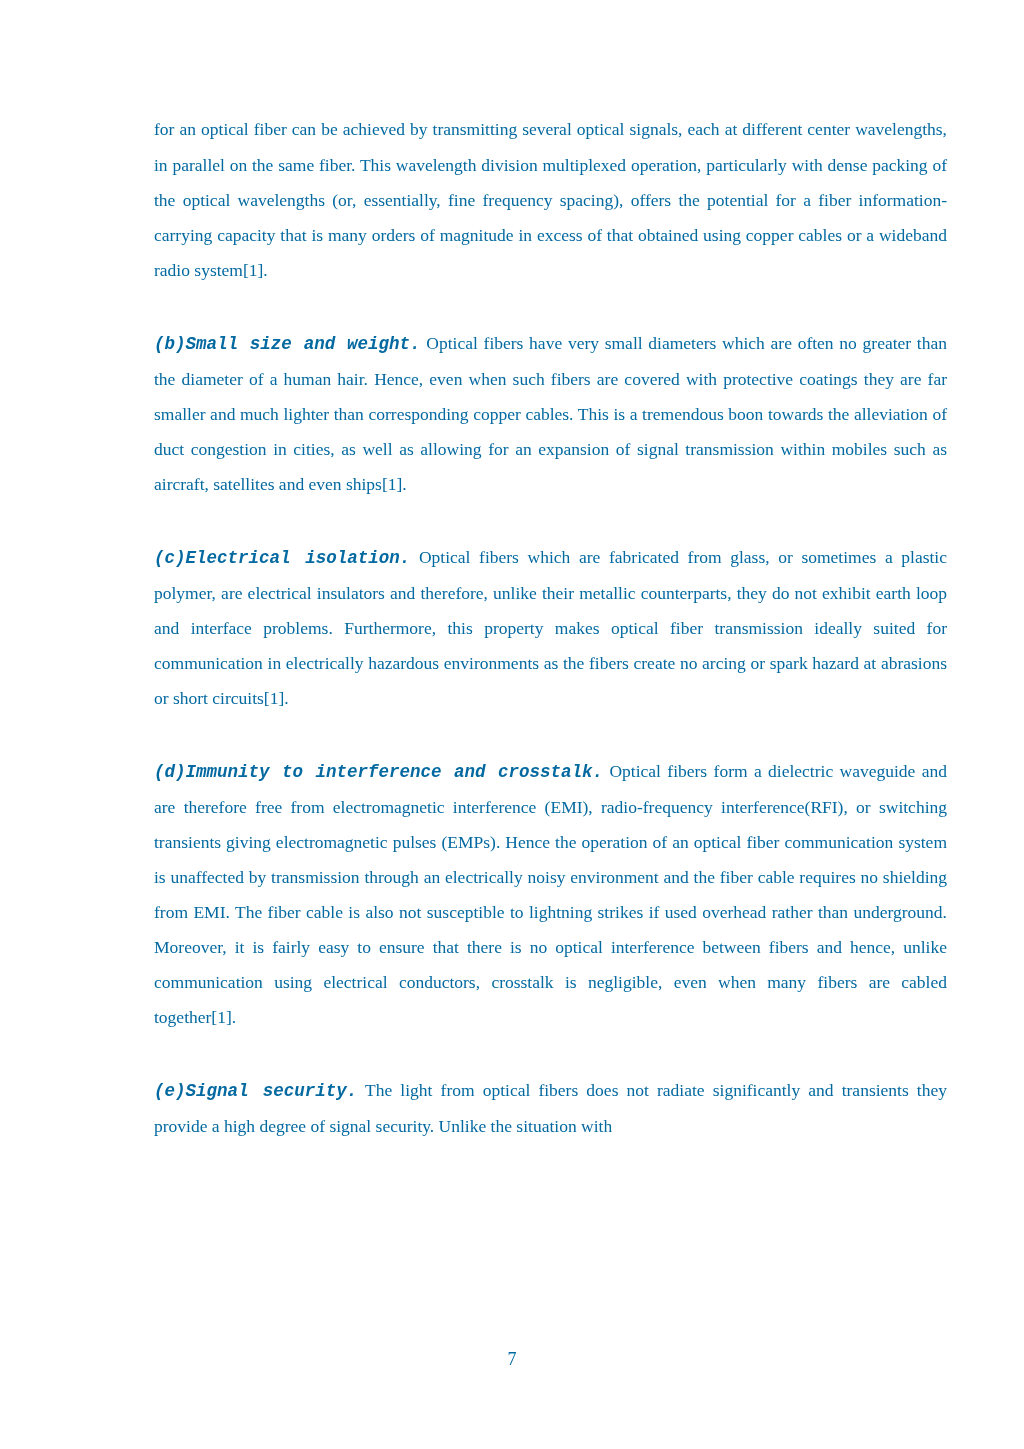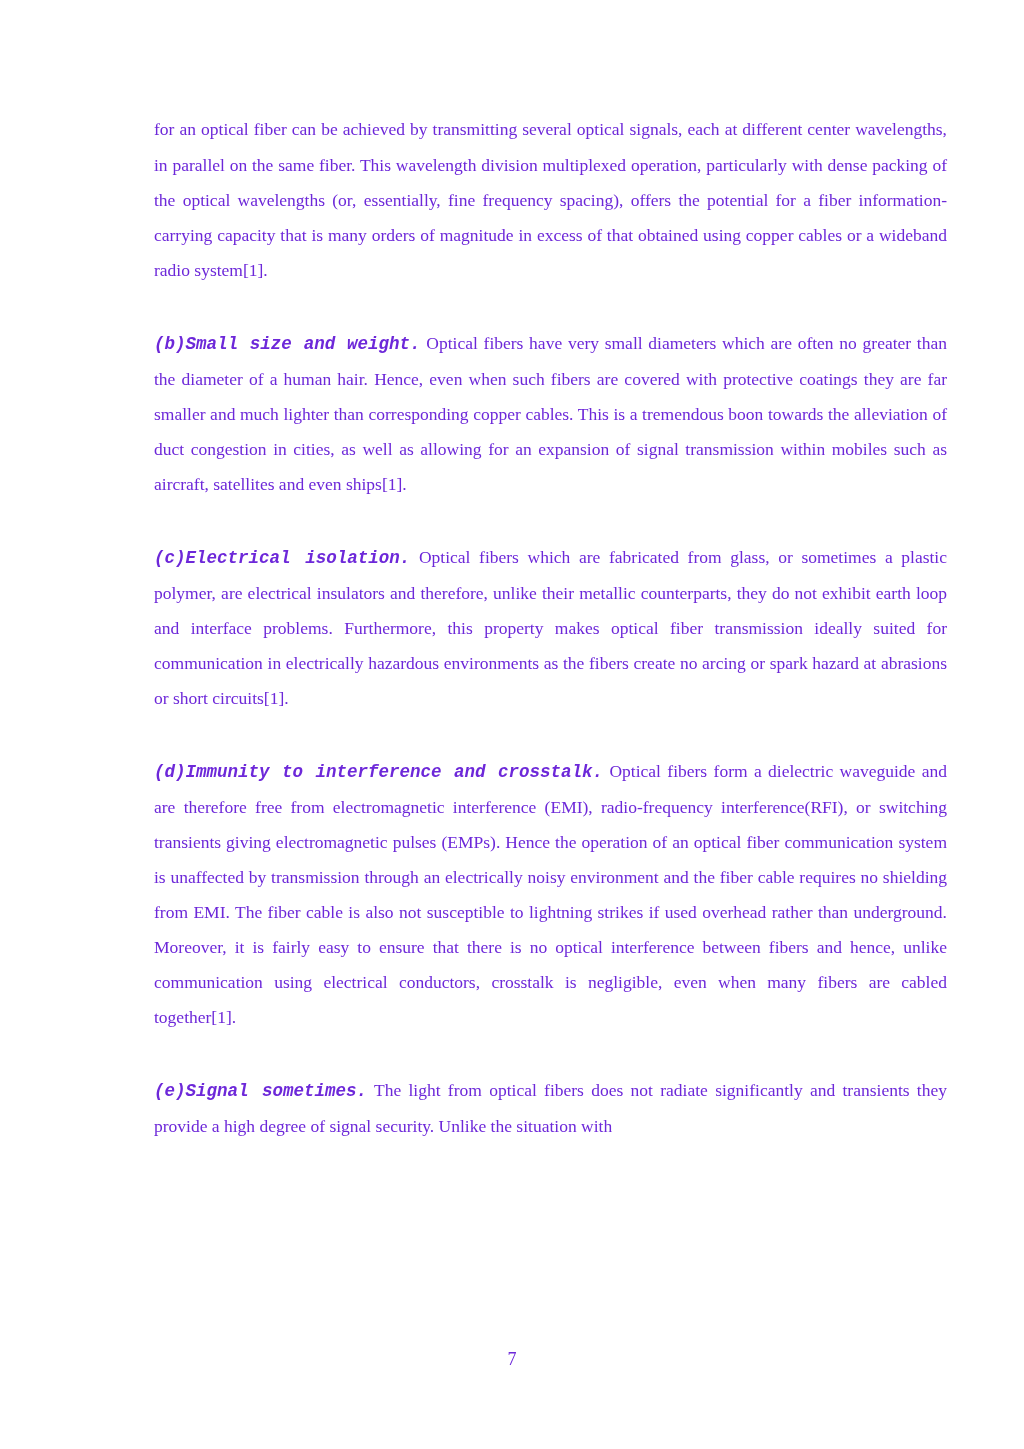--- a/index.html
+++ b/index.html
@@ -6,21 +6,21 @@
     margin: 0;
     padding: 0;
     background: #ffffff;
   }
   .page {
     position: relative;
     width: 1024px;
     height: 1449px;
     box-sizing: border-box;
     background: #ffffff;
-    color: #6d28d9;
+    color: #0369a1;
     font-family: "Liberation Serif", serif;
     font-size: 17.5px;
     padding: 112px 77px 0 154px;
     overflow: hidden;
   }
   .para {
     margin: 0 0 38px 0;
     text-align: justify;
     line-height: 35px;
   }
@@ -45,17 +45,17 @@
 <div class="page">
 
   <p class="para"><span class="lead"></span><span>for an optical fiber can be achieved by transmitting several optical signals, each at different center wavelengths, in parallel on the same fiber. This wavelength division multiplexed operation, particularly with dense packing of the optical wavelengths (or, essentially, fine frequency spacing), offers the potential for a fiber information-carrying capacity that is many orders of magnitude in excess of that obtained using copper cables or a wideband radio system[1].</span></p>
 
   <p class="para"><span class="lead">(b)Small size and weight.</span><span> Optical fibers have very small diameters which are often no greater than the diameter of a human hair. Hence, even when such fibers are covered with protective coatings they are far smaller and much lighter than corresponding copper cables. This is a tremendous boon towards the alleviation of duct congestion in cities, as well as allowing for an expansion of signal transmission within mobiles such as aircraft, satellites and even ships[1].</span></p>
 
   <p class="para"><span class="lead">(c)Electrical isolation.</span><span> Optical fibers which are fabricated from glass, or sometimes a plastic polymer, are electrical insulators and therefore, unlike their metallic counterparts, they do not exhibit earth loop and interface problems. Furthermore, this property makes optical fiber transmission ideally suited for communication in electrically hazardous environments as the fibers create no arcing or spark hazard at abrasions or short circuits[1].</span></p>
 
   <p class="para"><span class="lead">(d)Immunity to interference and crosstalk.</span><span> Optical fibers form a dielectric waveguide and are therefore free from electromagnetic interference (EMI), radio-frequency interference(RFI), or switching transients giving electromagnetic pulses (EMPs). Hence the operation of an optical fiber communication system is unaffected by transmission through an electrically noisy environment and the fiber cable requires no shielding from EMI. The fiber cable is also not susceptible to lightning strikes if used overhead rather than underground. Moreover, it is fairly easy to ensure that there is no optical interference between fibers and hence, unlike communication using electrical conductors, crosstalk is negligible, even when many fibers are cabled together[1].</span></p>
 
-  <p class="para"><span class="lead">(e)Signal sometimes.</span><span> The light from optical fibers does not radiate significantly and transients they provide a high degree of signal security. Unlike the situation with</span></p>
+  <p class="para"><span class="lead">(e)Signal security.</span><span> The light from optical fibers does not radiate significantly and transients they provide a high degree of signal security. Unlike the situation with</span></p>
 
   <div class="page-number">7</div>
 
 </div>
 
 </body></html>

